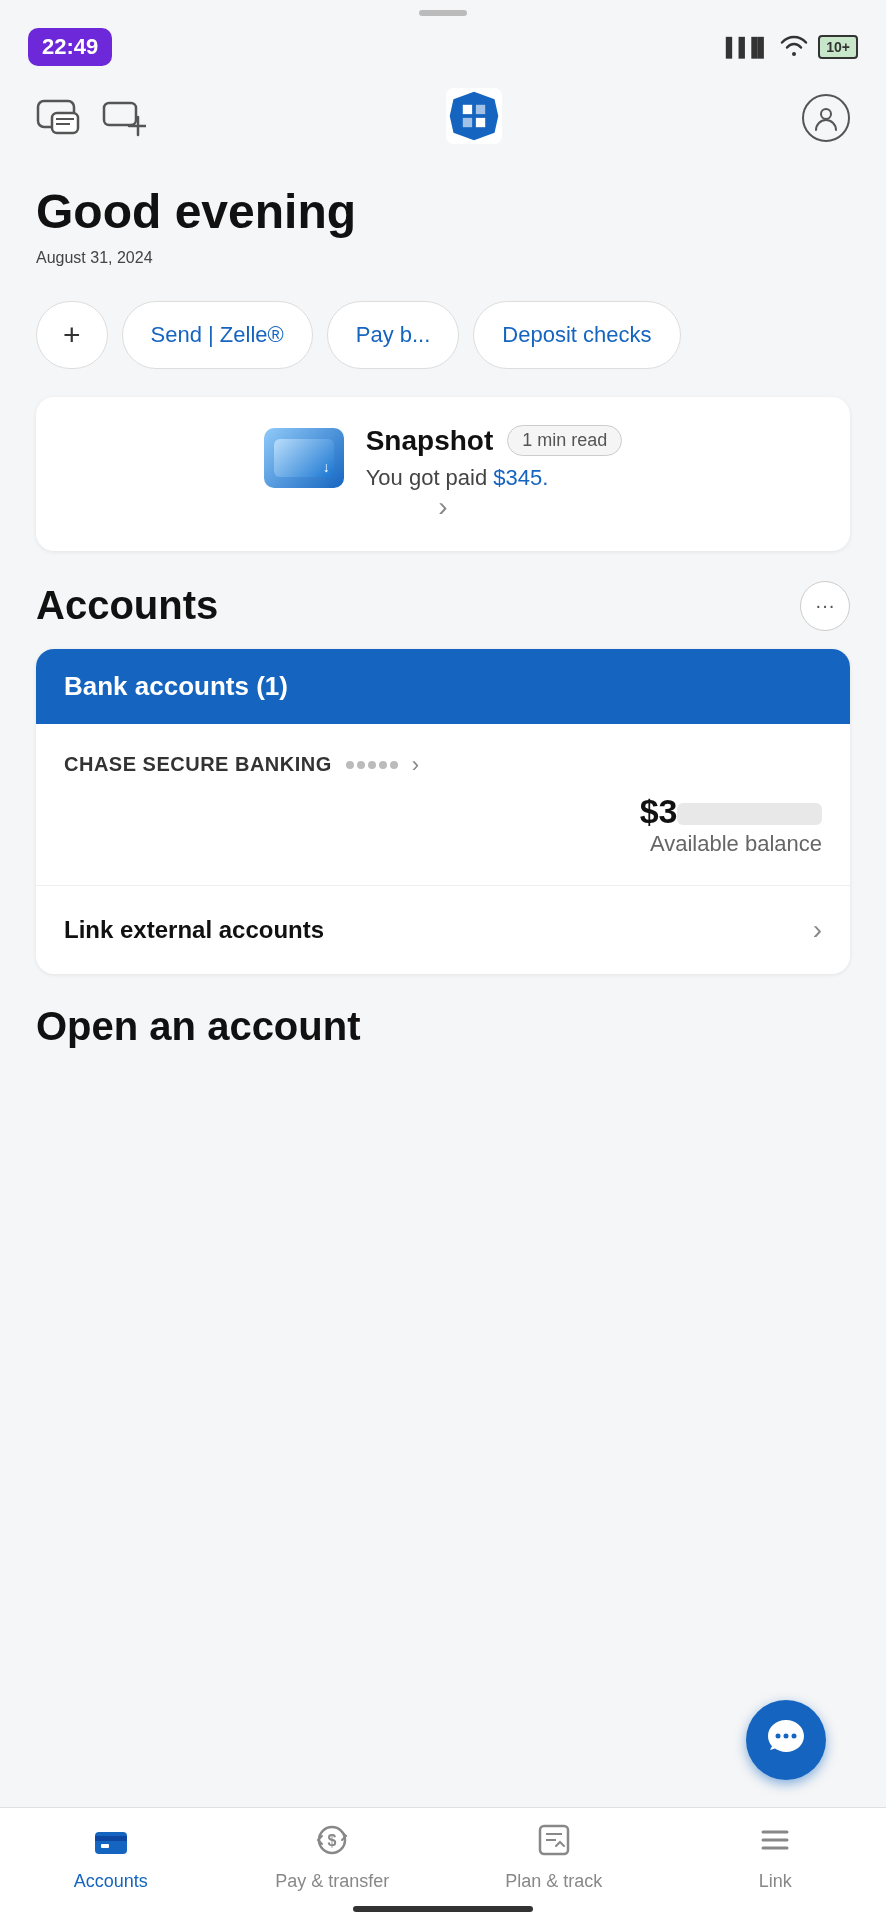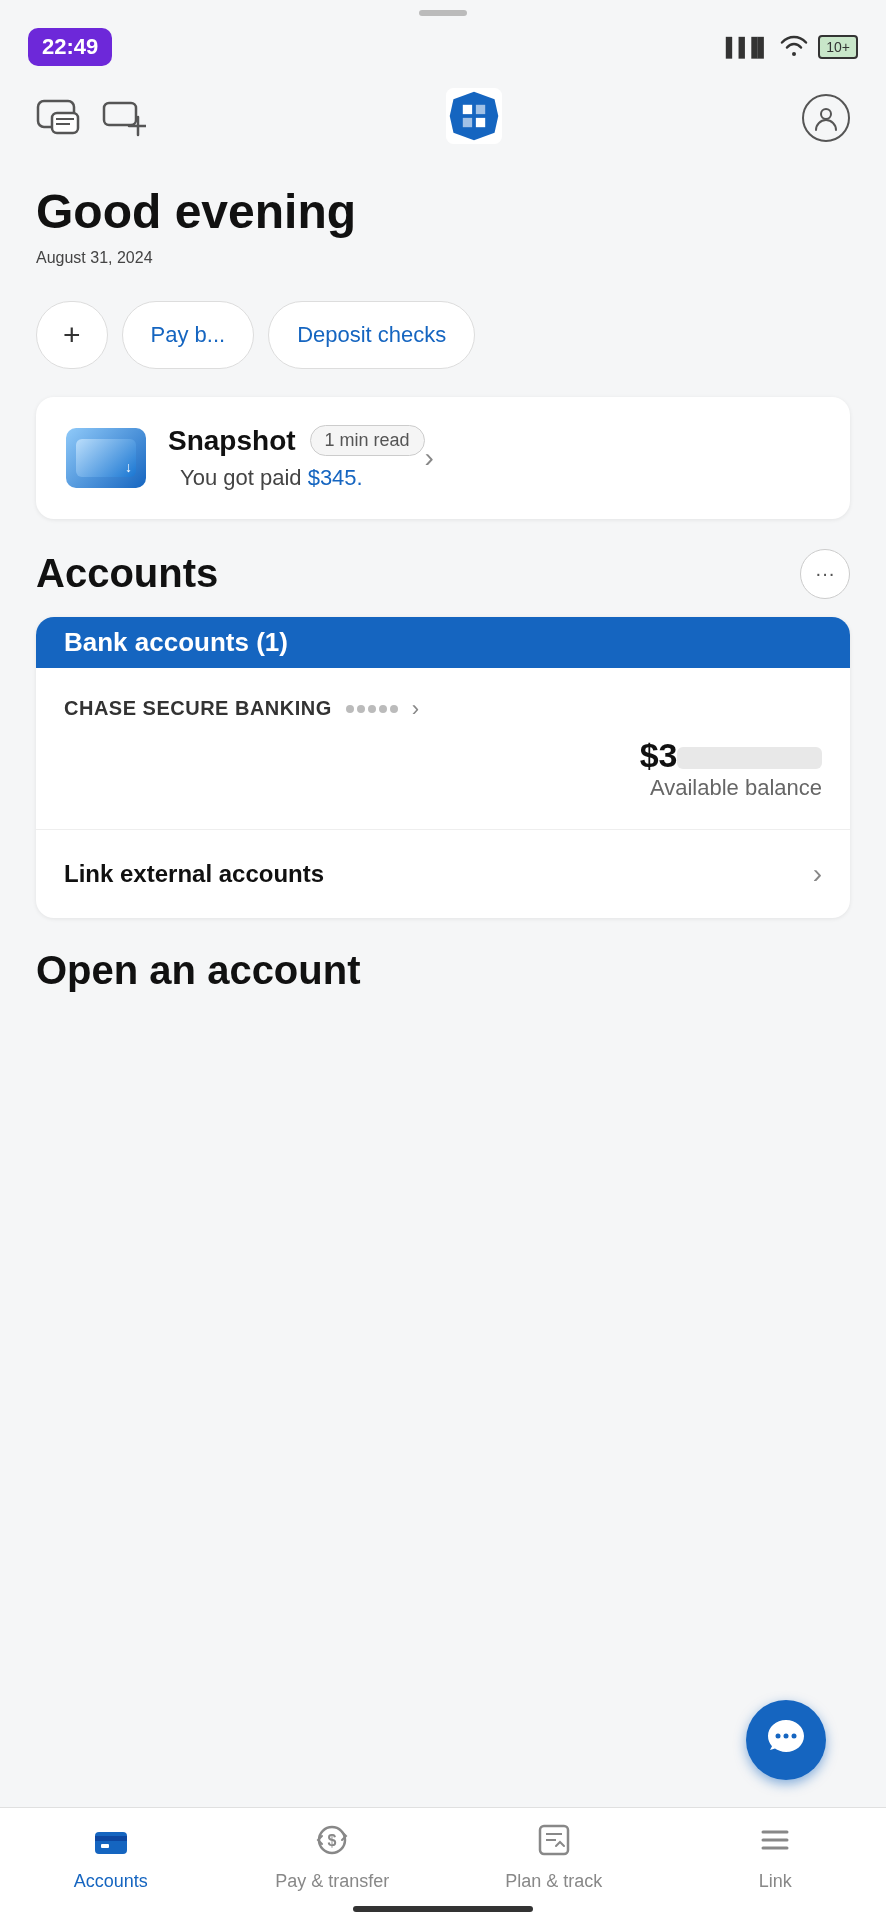--- a/index.html
+++ b/index.html
@@ -43,20 +43,21 @@
       color: #333;
     }
 
     .battery-icon {
       background: #c8e6c9;
       border: 2px solid #333;
       border-radius: 4px;
       padding: 2px 6px;
       font-size: 14px;
       color: #333;
+      font-weight: bold;
     }
 
     
     .nav-bar {
       display: flex;
       align-items: center;
       justify-content: space-between;
       padding: 14px 36px;
       background: #f5f6f7;
     }
@@ -143,20 +144,21 @@
     .snapshot-card {
       margin: 10px 36px 20px 36px;
       background: white;
       border-radius: 18px;
       padding: 28px 30px;
       display: flex;
       align-items: center;
       justify-content: flex-start;
       box-shadow: 0 1px 4px rgba(0,0,0,0.08);
       cursor: pointer;
+      flex-direction: column;
     }
 
     .snapshot-left {
       display: flex;
       align-items: center;
       gap: 22px;
     }
 
     .snapshot-img {
       width: 80px;
@@ -209,21 +211,20 @@
       border: 1px solid #ccc;
       border-radius: 20px;
       padding: 4px 14px;
       font-size: 18px;
       color: #555;
     }
 
     .snapshot-desc {
       font-size: 22px;
       color: #444;
-      margin-left: 12px;
     }
 
     .snapshot-desc .amount {
       color: #1565c0;
       font-weight: 500;
     }
 
     .chevron-right {
       font-size: 28px;
       color: #888;
@@ -263,21 +264,21 @@
 
     .accounts-card {
       background: white;
       border-radius: 18px;
       overflow: hidden;
       box-shadow: 0 1px 4px rgba(0,0,0,0.08);
     }
 
     .bank-accounts-header {
       background: #1565c0;
-      padding: 10px 28px;
+      padding: 22px 28px;
       cursor: pointer;
     }
 
     .bank-accounts-title {
       font-size: 26px;
       font-weight: bold;
       color: white;
     }
 
     .account-row {
@@ -536,20 +537,23 @@
 </div>
 
 <div class="greeting-section">
   <div class="greeting-title">Good evening</div>
   <div class="greeting-date">August 31, 2024</div>
 </div>
 
 <div class="quick-actions">
   <button class="quick-btn plus-btn">
     <span>+</span>
+  </button>
+  <button class="quick-btn">
+    <span>Send | Zelle®</span>
   </button>
   <button class="quick-btn">
     <span>Pay b...</span>
   </button>
   <button class="quick-btn">
     <span>Deposit checks</span>
   </button>
 </div>
 
 <div class="snapshot-card">

